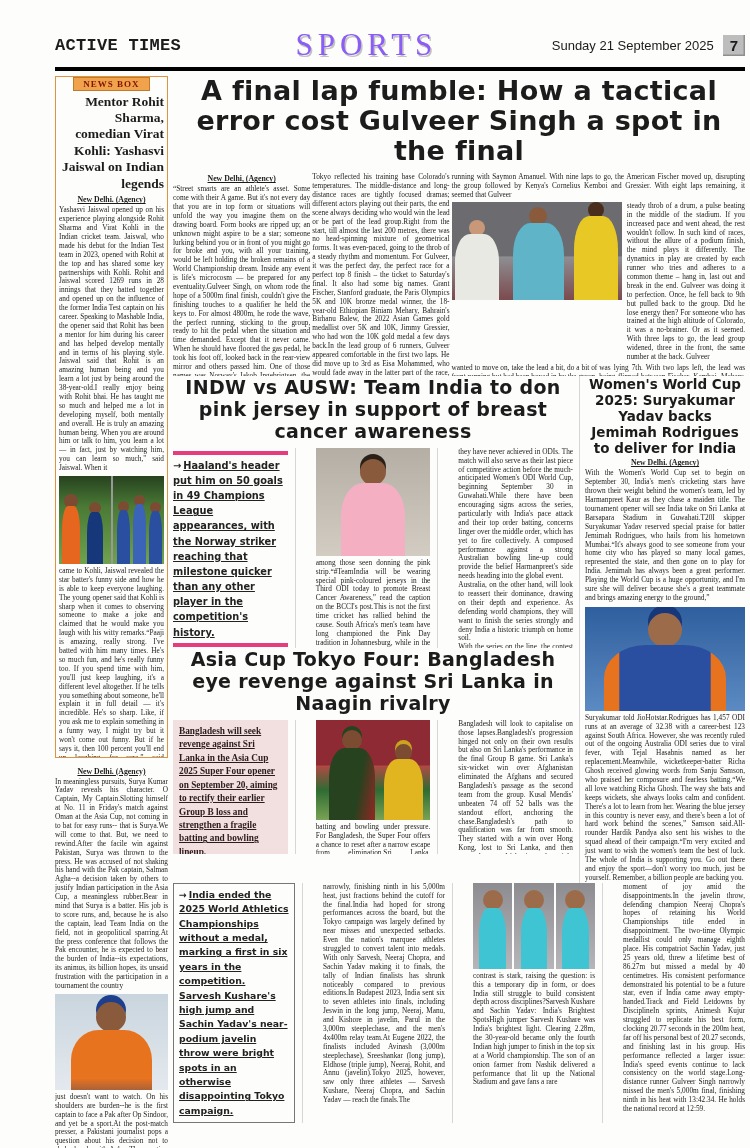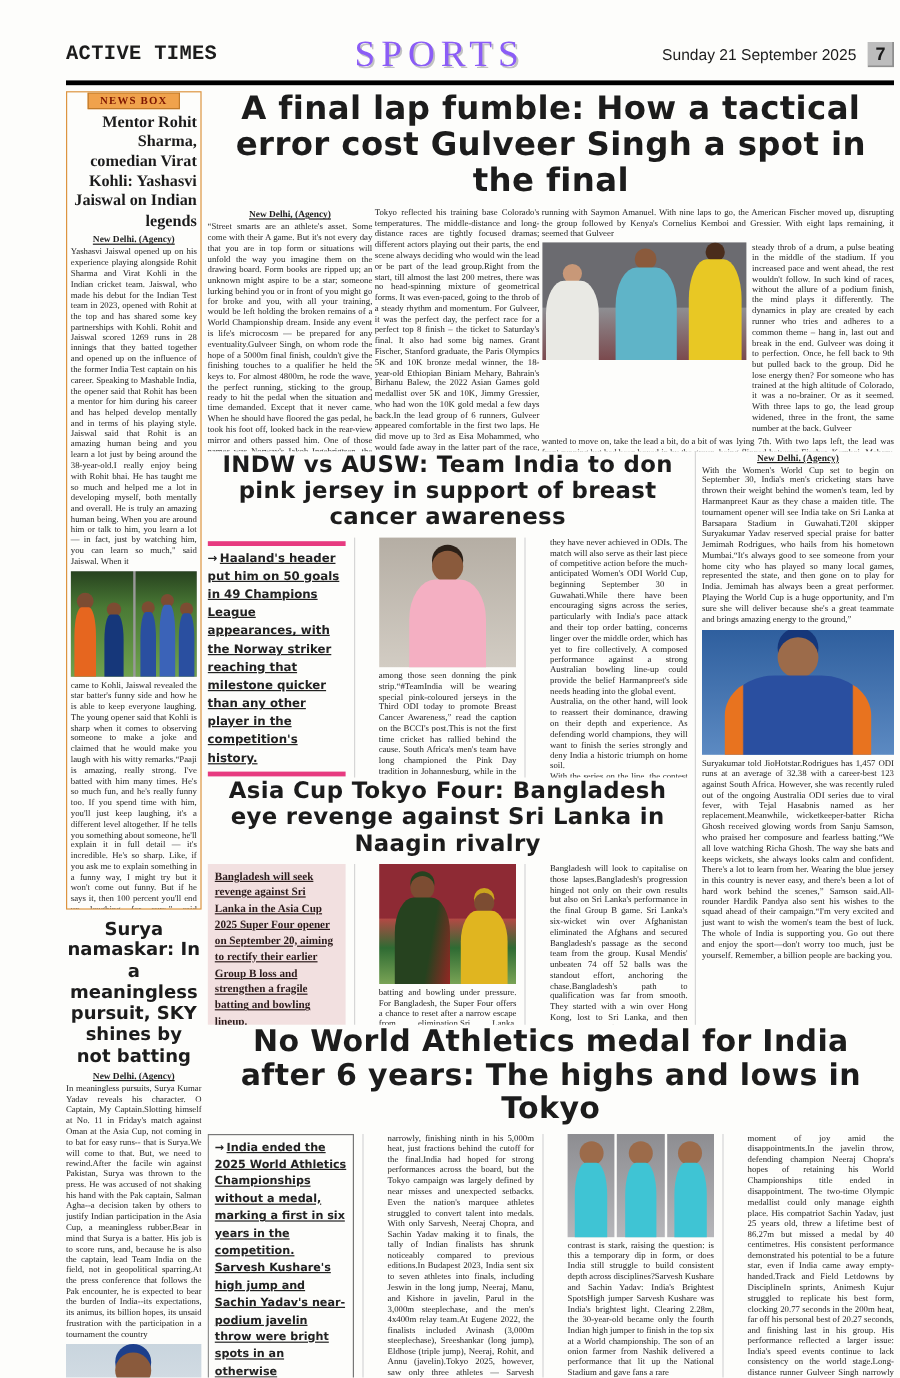--- a/index.html
+++ b/index.html
@@ -112,21 +112,20 @@
             <div class="person" style="left:70%;bottom:0;width:26%;height:70%;--skin:#7c4c32;">
                 <div class="hd" style="width:11px;height:11px;"></div>
                 <div class="bd" style="--shirt:#2a4fa0;"></div>
               </div>
           </div>
         </div>
         <div class="body-text">came to Kohli, Jaiswal revealed the star batter's funny side and how he is able to keep everyone laughing. The young opener said that Kohli is sharp when it comes to observing someone to make a joke and claimed that he would make you laugh with his witty remarks.“Paaji is amazing, really strong. I've batted with him many times. He's so much fun, and he's really funny too. If you spend time with him, you'll just keep laughing, it's a different level altogether. If he tells you something about someone, he'll explain it in full detail — it's incredible. He's so sharp. Like, if you ask me to explain something in a funny way, I might try but it won't come out funny. But if he says it, then 100 percent you'll end up laughing for sure,” said Jaiswal.The southpaw had partnerships in 10 innings alongside Kohli and the duo put on 361 runs during that time. Jaiswal was a part of Rohit and Kohli's final Test assignment before they decided to retire from the format in May 2025</div>
       </div>
 
       <div class="rail-art2">
-        <div class="rail2-title">Surya namaskar: In a meaningless pursuit, SKY shines by not batting</div>
         <div class="byline">New Delhi. (Agency)</div>
         <div class="body-text">In meaningless pursuits, Surya Kumar Yadav reveals his character. O Captain, My Captain.Slotting himself at No. 11 in Friday's match against Oman at the Asia Cup, not coming in to bat for easy runs-- that is Surya.We will come to that. But, we need to rewind.After the facile win against Pakistan, Surya was thrown to the press. He was accused of not shaking his hand with the Pak captain, Salman Agha--a decision taken by others to justify Indian participation in the Asia Cup, a meaningless rubber.Bear in mind that Surya is a batter. His job is to score runs, and, because he is also the captain, lead Team India on the field, not in geopolitical sparring.At the press conference that follows the Pak encounter, he is expected to bear the burden of India--its expectations, its animus, its billion hopes, its unsaid frustration with the participation in a tournament the country</div>
         <div class="photo photo-surya">
           <div class="person" style="left:14%;bottom:0;width:72%;height:92%;--skin:#8a5a3c;">
             <div class="hd" style="width:30px;height:30px;box-shadow:0 -7px 0 0 #1d3f8c;"></div>
             <div class="bd" style="--shirt:linear-gradient(#e8username?,#e8731f);background:linear-gradient(#e8731f 55%,#16377a);"></div>
           </div>
         </div>
         <div class="body-text">just doesn't want to watch. On his shoulders are burden--he is the first captain to face a Pak after Op Sindoor, and yet be a sport.At the post-match presser, a Pakistani journalist pops a question about his decision not to shake hands with Agha. The question is interrupted midway by someone, perhaps trying to protect him from politics. That's when Surya shines.His face retains the pre-game balance. The chewing gum in his mouth feels the same violent molars. “Bindaas poocho,” he says. Then he goes on to answer the question. Bindaas--fearless. “Some emotions are beyond the spirit of the game.”O Captain, my Captain. He really is bindaas.</div>
       </div>
@@ -229,34 +228,34 @@
               </div>
               <div class="col">
                 <div class="body-text">Bangladesh will look to capitalise on those lapses.Bangladesh's progression hinged not only on their own results but also on Sri Lanka's performance in the final Group B game. Sri Lanka's six-wicket win over Afghanistan eliminated the Afghans and secured Bangladesh's passage as the second team from the group. Kusal Mendis' unbeaten 74 off 52 balls was the standout effort, anchoring the chase.Bangladesh's path to qualification was far from smooth. They started with a win over Hong Kong, lost to Sri Lanka, and then scraped past Afghanistan by eight runs. But had Afghanistan defeated Sri Lanka on Thursday, Bangladesh would have been eliminated on net run rate.</div>
 
               </div>
             </div>
           </section>
         </div>
 
         <aside class="wwc">
+          <h3 class="headline-md">Women's World Cup 2025: Suryakumar Yadav backs Jemimah Rodrigues to deliver for India</h3>
           <div class="byline">New Delhi. (Agency)</div>
           <div class="body-text">With the Women's World Cup set to begin on September 30, India's men's cricketing stars have thrown their weight behind the women's team, led by Harmanpreet Kaur as they chase a maiden title. The tournament opener will see India take on Sri Lanka at Barsapara Stadium in Guwahati.T20I skipper Suryakumar Yadav reserved special praise for batter Jemimah Rodrigues, who hails from his hometown Mumbai.“It's always good to see someone from your home city who has played so many local games, represented the state, and then gone on to play for India. Jemimah has always been a great performer. Playing the World Cup is a huge opportunity, and I'm sure she will deliver because she's a great teammate and brings amazing energy to the ground,”</div>
           <div class="photo photo-jemimah">
             <div class="person" style="left:12%;bottom:0;width:76%;height:94%;--skin:#9c6b4a;">
               <div class="hd" style="width:34px;height:34px;box-shadow:0 -8px 0 0 #16377a;"></div>
               <div class="bd" style="background:linear-gradient(90deg,#e8731f 12%,#2a4fa0 13%,#2a4fa0 87%,#e8731f 88%);"></div>
             </div>
           </div>
           <div class="body-text">Suryakumar told JioHotstar.Rodrigues has 1,457 ODI runs at an average of 32.38 with a career-best 123 against South Africa. However, she was recently ruled out of the ongoing Australia ODI series due to viral fever, with Tejal Hasabnis named as her replacement.Meanwhile, wicketkeeper-batter Richa Ghosh received glowing words from Sanju Samson, who praised her composure and fearless batting.“We all love watching Richa Ghosh. The way she bats and keeps wickets, she always looks calm and confident. There's a lot to learn from her. Wearing the blue jersey in this country is never easy, and there's been a lot of hard work behind the scenes,” Samson said.All-rounder Hardik Pandya also sent his wishes to the squad ahead of their campaign.“I'm very excited and just want to wish the women's team the best of luck. The whole of India is supporting you. Go out there and enjoy the sport—don't worry too much, just be yourself. Remember, a billion people are backing you.</div>
         </aside>
       </div>
 
       <section class="athletics">
-        <h1 class="headline-xl" style="font-size:25px;">No World Athletics medal for India after 6 years: The highs and lows in Tokyo</h1>
         <div class="cols">
           <div class="col">
             <div class="standfirst-framed"><span class="arrow">→</span><span>India ended the 2025 World Athletics Championships without a medal, marking a first in six years in the competition. Sarvesh Kushare's high jump and Sachin Yadav's near-podium javelin throw were bright spots in an otherwise disappointing Tokyo campaign.</span></div>
 
           </div>
           <div class="col">
             <div class="body-text">narrowly, finishing ninth in his 5,000m heat, just fractions behind the cutoff for the final.India had hoped for strong performances across the board, but the Tokyo campaign was largely defined by near misses and unexpected setbacks. Even the nation's marquee athletes struggled to convert talent into medals. With only Sarvesh, Neeraj Chopra, and Sachin Yadav making it to finals, the tally of Indian finalists has shrunk noticeably compared to previous editions.In Budapest 2023, India sent six to seven athletes into finals, including Jeswin in the long jump, Neeraj, Manu, and Kishore in javelin, Parul in the 3,000m steeplechase, and the men's 4x400m relay team.At Eugene 2022, the finalists included Avinash (3,000m steeplechase), Sreeshankar (long jump), Eldhose (triple jump), Neeraj, Rohit, and Annu (javelin).Tokyo 2025, however, saw only three athletes — Sarvesh Kushare, Neeraj Chopra, and Sachin Yadav — reach the finals.The</div>
           </div>
           <div class="col">
             <div class="photo-triple">

